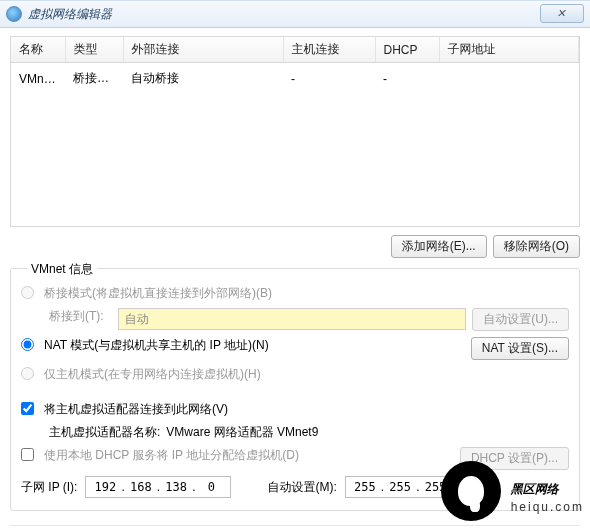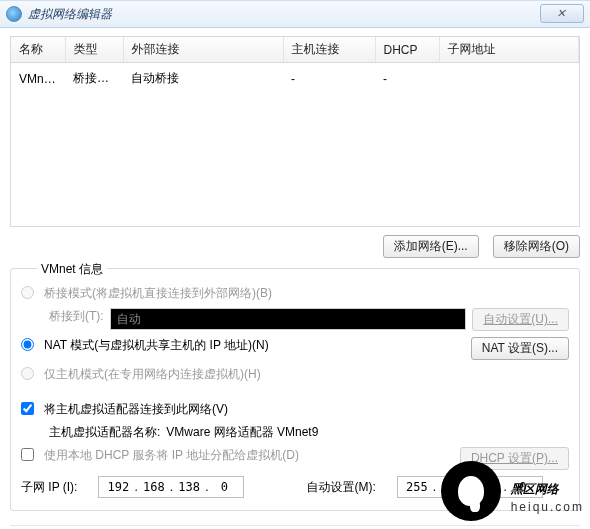--- a/index.html
+++ b/index.html
@@ -13,36 +13,36 @@
 
 .content { padding:8px 10px 10px; }
 
 .table-wrap { border:1px solid #d9d9d9; background:#fff; height:191px; overflow:hidden; }
 .tbl { width:100%; border-collapse:collapse; table-layout:fixed; }
 .tbl th { background:linear-gradient(#fdfdfd,#f2f2f2); border-bottom:1px solid #d8d8d8; border-right:1px solid #e4e4e4; text-align:left; padding:4px 8px; font-weight:400; color:#222; }
 .tbl td { padding:7px 8px; white-space:nowrap; overflow:hidden; text-overflow:ellipsis; }
 .tbl tbody tr.selected { background:#e5f3ff; }
 .col-name{width:54px;} .col-type{width:58px;} .col-ext{width:160px;} .col-host{width:92px;} .col-dhcp{width:64px;} .col-sub{width:auto;}
 
-.row-buttons { display:flex; justify-content:flex-end; gap:14px; margin:8px 0 10px; }
+.row-buttons { display:flex; justify-content:flex-end; gap:6px; margin:8px 0 10px; }
 .btn { background:linear-gradient(#fdfdfd,#ebebeb); border:1px solid #adadad; border-radius:3px; padding:3px 10px; color:#222; min-height:23px; line-height:15px; }
-.btn.disabled { color:#9a9a9a; border-color:#d0d0d0; background:#f4f4f4;text-decoration:underline; }
+.btn.disabled { color:#9a9a9a; border-color:#d0d0d0; background:#f4f4f4; }
 
 .group { border:1px solid #dcdcdc; border-radius:3px; padding:10px 10px 12px; position:relative; margin-top:6px; }
-.group > legend, .group-title { position:absolute; top:-8px; left:26px; background:#fff; padding:0 4px; }
+.group > legend, .group-title { position:absolute; top:-8px; left:16px; background:#fff; padding:0 4px; }
 
 .line { display:flex; align-items:flex-start; gap:6px; margin:6px 0; }
 .line .indent { width:22px; }
-.full-input { flex:1; border:1px solid #cfcfcf; background:#000000; color:#8a8a8a; padding:2px 6px; height:22px; }
+.full-input { flex:1; border:1px solid #cfcfcf; background:#fef9c3; color:#8a8a8a; padding:2px 6px; height:22px;margin-left:8px; }
 input[type=radio],input[type=checkbox]{ margin-right:4px; position:relative; top:1px; }
 input[type=radio][disabled]+span, .opt-disabled { color:#9a9a9a; }
 
 .right-btn { margin-left:auto; }
 
-.ip-row { display:flex; align-items:center; gap:21px; margin-top:1px; }
+.ip-row { display:flex; align-items:center; gap:8px; margin-top:1px; }
 .ip-box { display:inline-flex; align-items:center; border:1px solid #bfbfbf; background:#fff; padding:0 4px; height:22px; }
 .ip-box input { width:30px; border:none; text-align:center; outline:none; font-family:Consolas,monospace; }
 .ip-box span.dot { padding:0 1px; }
 
 .bottom-row { display:flex; align-items:center; gap:6px; margin-top:14px; }
 
 hr.sep { border:none; border-top:1px solid #e6e6e6; margin:14px 0 10px; }
 
 .watermark { position:absolute; right:6px; bottom:8px; display:flex; align-items:center; gap:10px; pointer-events:none; }
 .wm-circle { width:60px; height:60px; border-radius:50%; background:#000; display:flex; align-items:center; justify-content:center; }

